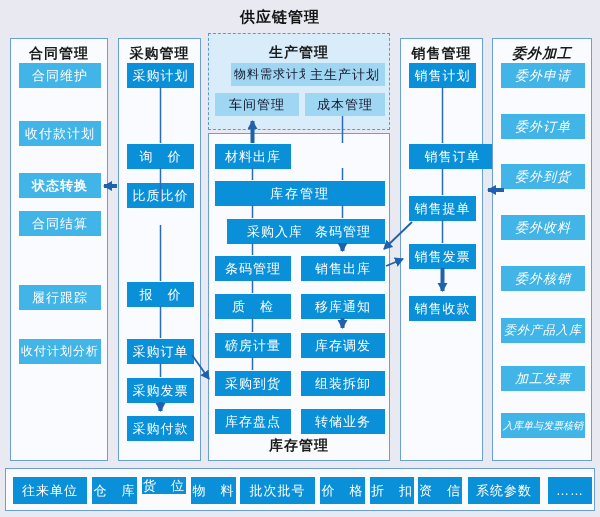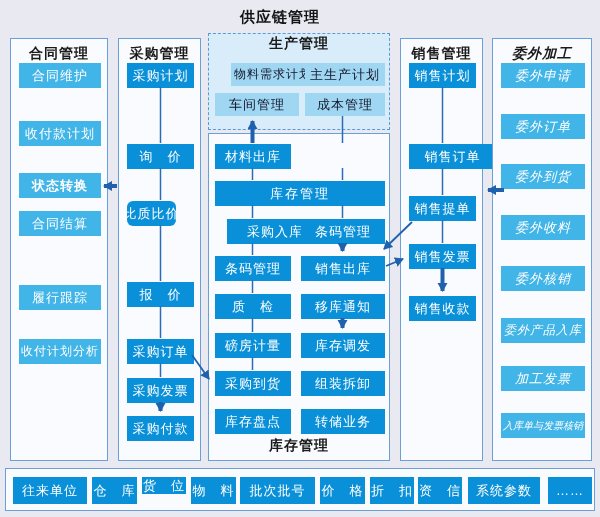--- a/index.html
+++ b/index.html
@@ -41,29 +41,29 @@
     <div class="btn sky" style="left:8px;top:134px;width:82px;font-weight:bold;">状态转换</div>
     <div class="btn sky" style="left:8px;top:172px;width:82px;">合同结算</div>
     <div class="btn sky" style="left:8px;top:246px;width:82px;">履行跟踪</div>
     <div class="btn sky sm" style="left:8px;top:300px;width:82px;">收付计划分析</div>
   </div>
 
   <div class="panel" style="left:118px;top:38px;width:83px;height:423px;">
     <div class="panel-title">采购管理</div>
     <div class="btn deep" style="left:8px;top:24px;width:67px;">采购计划</div>
     <div class="btn deep" style="left:8px;top:105px;width:67px;">询　价</div>
-    <div class="btn deep" style="left:8px;top:162px;width:49px;border-radius:6px;">比质比价</div>
+    <div class="btn deep" style="left:8px;top:144px;width:67px;">比质比价</div>
     <div class="btn deep" style="left:8px;top:243px;width:67px;">报　价</div>
     <div class="btn deep" style="left:8px;top:300px;width:67px;">采购订单</div>
     <div class="btn deep" style="left:8px;top:339px;width:67px;">采购发票</div>
     <div class="btn deep" style="left:8px;top:377px;width:67px;">采购付款</div>
   </div>
 
   <div class="panel dashed" style="left:208px;top:33px;width:182px;height:97px;">
-    <div class="panel-title" style="top:1px;">生产管理</div>
+    <div class="panel-title" style="top:10px;">生产管理</div>
     <div class="btn lite sm" style="left:22px;top:29px;width:84px;">物料需求计划</div>
     <div class="btn lite" style="left:96px;top:29px;width:80px;">主生产计划</div>
     <div class="btn lite" style="left:6px;top:59px;width:84px;">车间管理</div>
     <div class="btn lite" style="left:96px;top:59px;width:80px;">成本管理</div>
   </div>
 
   <div class="panel" style="left:208px;top:133px;width:182px;height:328px;">
     <div class="btn deep" style="left:6px;top:10px;width:76px;">材料出库</div>
     <div class="bar" style="left:6px;top:47px;width:170px;height:25px;">库存管理</div>
     <div class="btn deep" style="left:18px;top:85px;width:96px;">采购入库</div>

